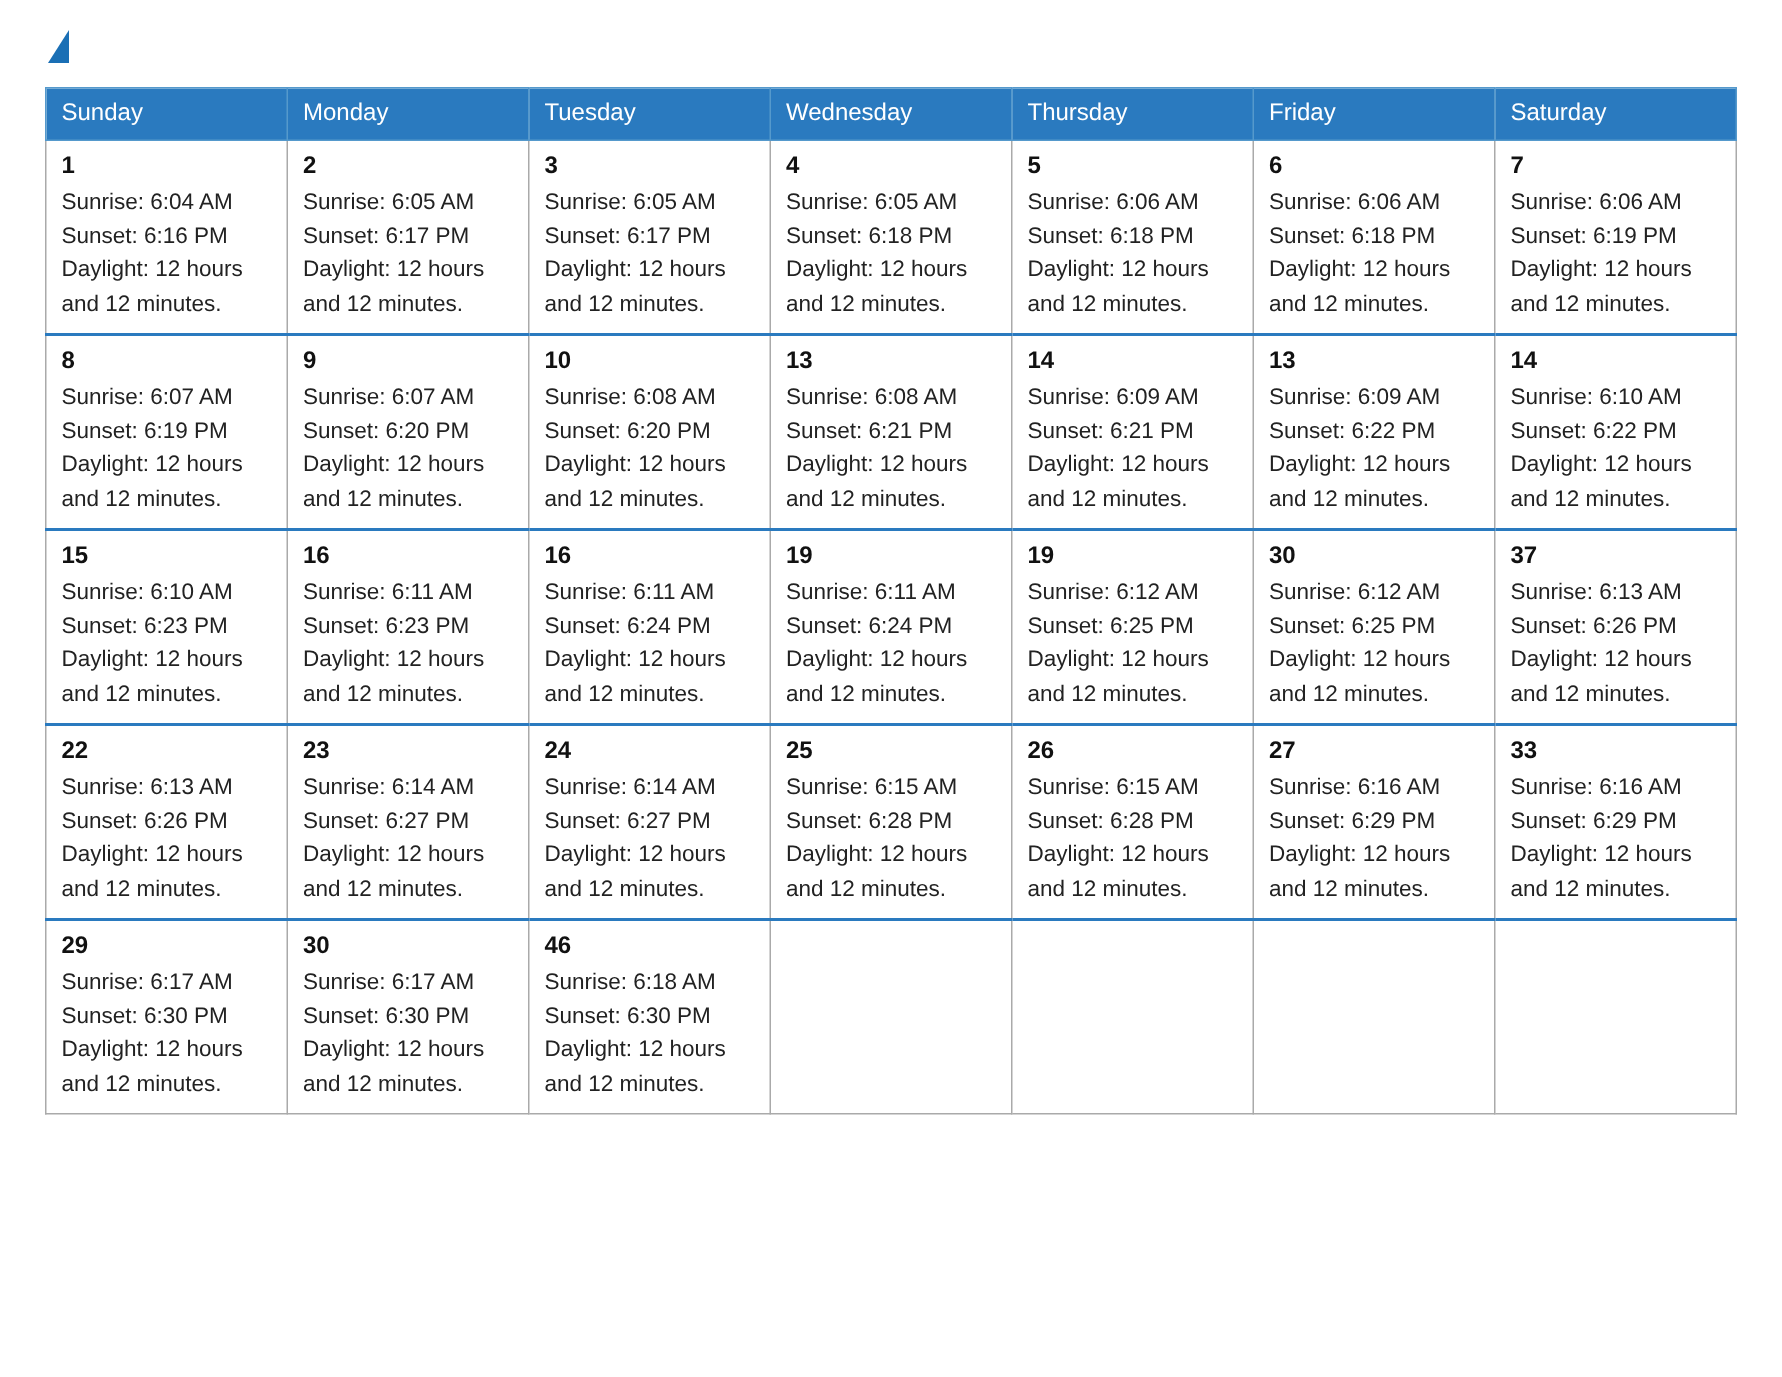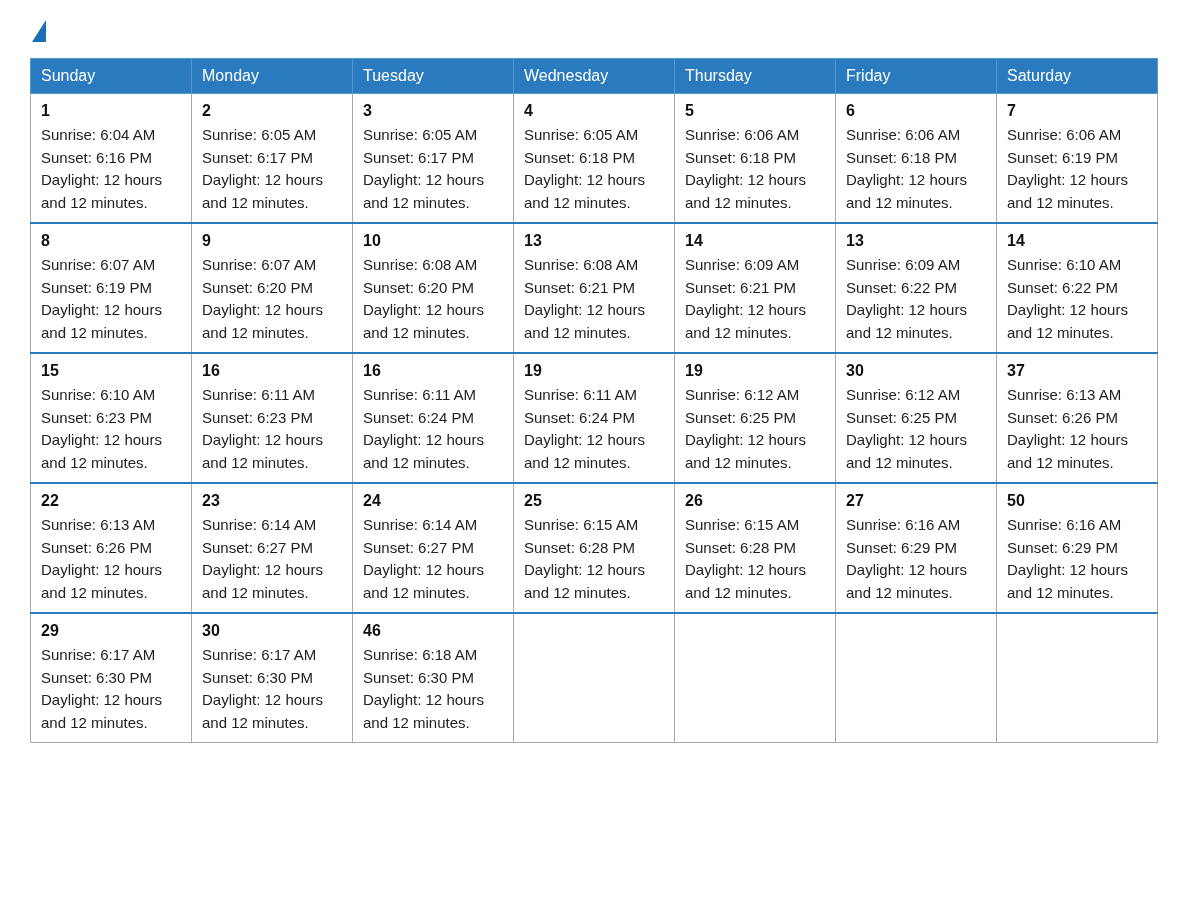--- a/index.html
+++ b/index.html
@@ -238,21 +238,21 @@
       </td>
         <td>
         <span class="day-num">26</span>
         <span class="day-info">Sunrise: 6:15 AM<br>Sunset: 6:28 PM<br>Daylight: 12 hours<br>and 12 minutes.</span>
       </td>
         <td>
         <span class="day-num">27</span>
         <span class="day-info">Sunrise: 6:16 AM<br>Sunset: 6:29 PM<br>Daylight: 12 hours<br>and 12 minutes.</span>
       </td>
         <td>
-        <span class="day-num">50</span>
+        <span class="day-num">33</span>
         <span class="day-info">Sunrise: 6:16 AM<br>Sunset: 6:29 PM<br>Daylight: 12 hours<br>and 12 minutes.</span>
       </td>
       </tr>
       <tr class="row-separator">
         <td>
         <span class="day-num">29</span>
         <span class="day-info">Sunrise: 6:17 AM<br>Sunset: 6:30 PM<br>Daylight: 12 hours<br>and 12 minutes.</span>
       </td>
         <td>
         <span class="day-num">30</span>

